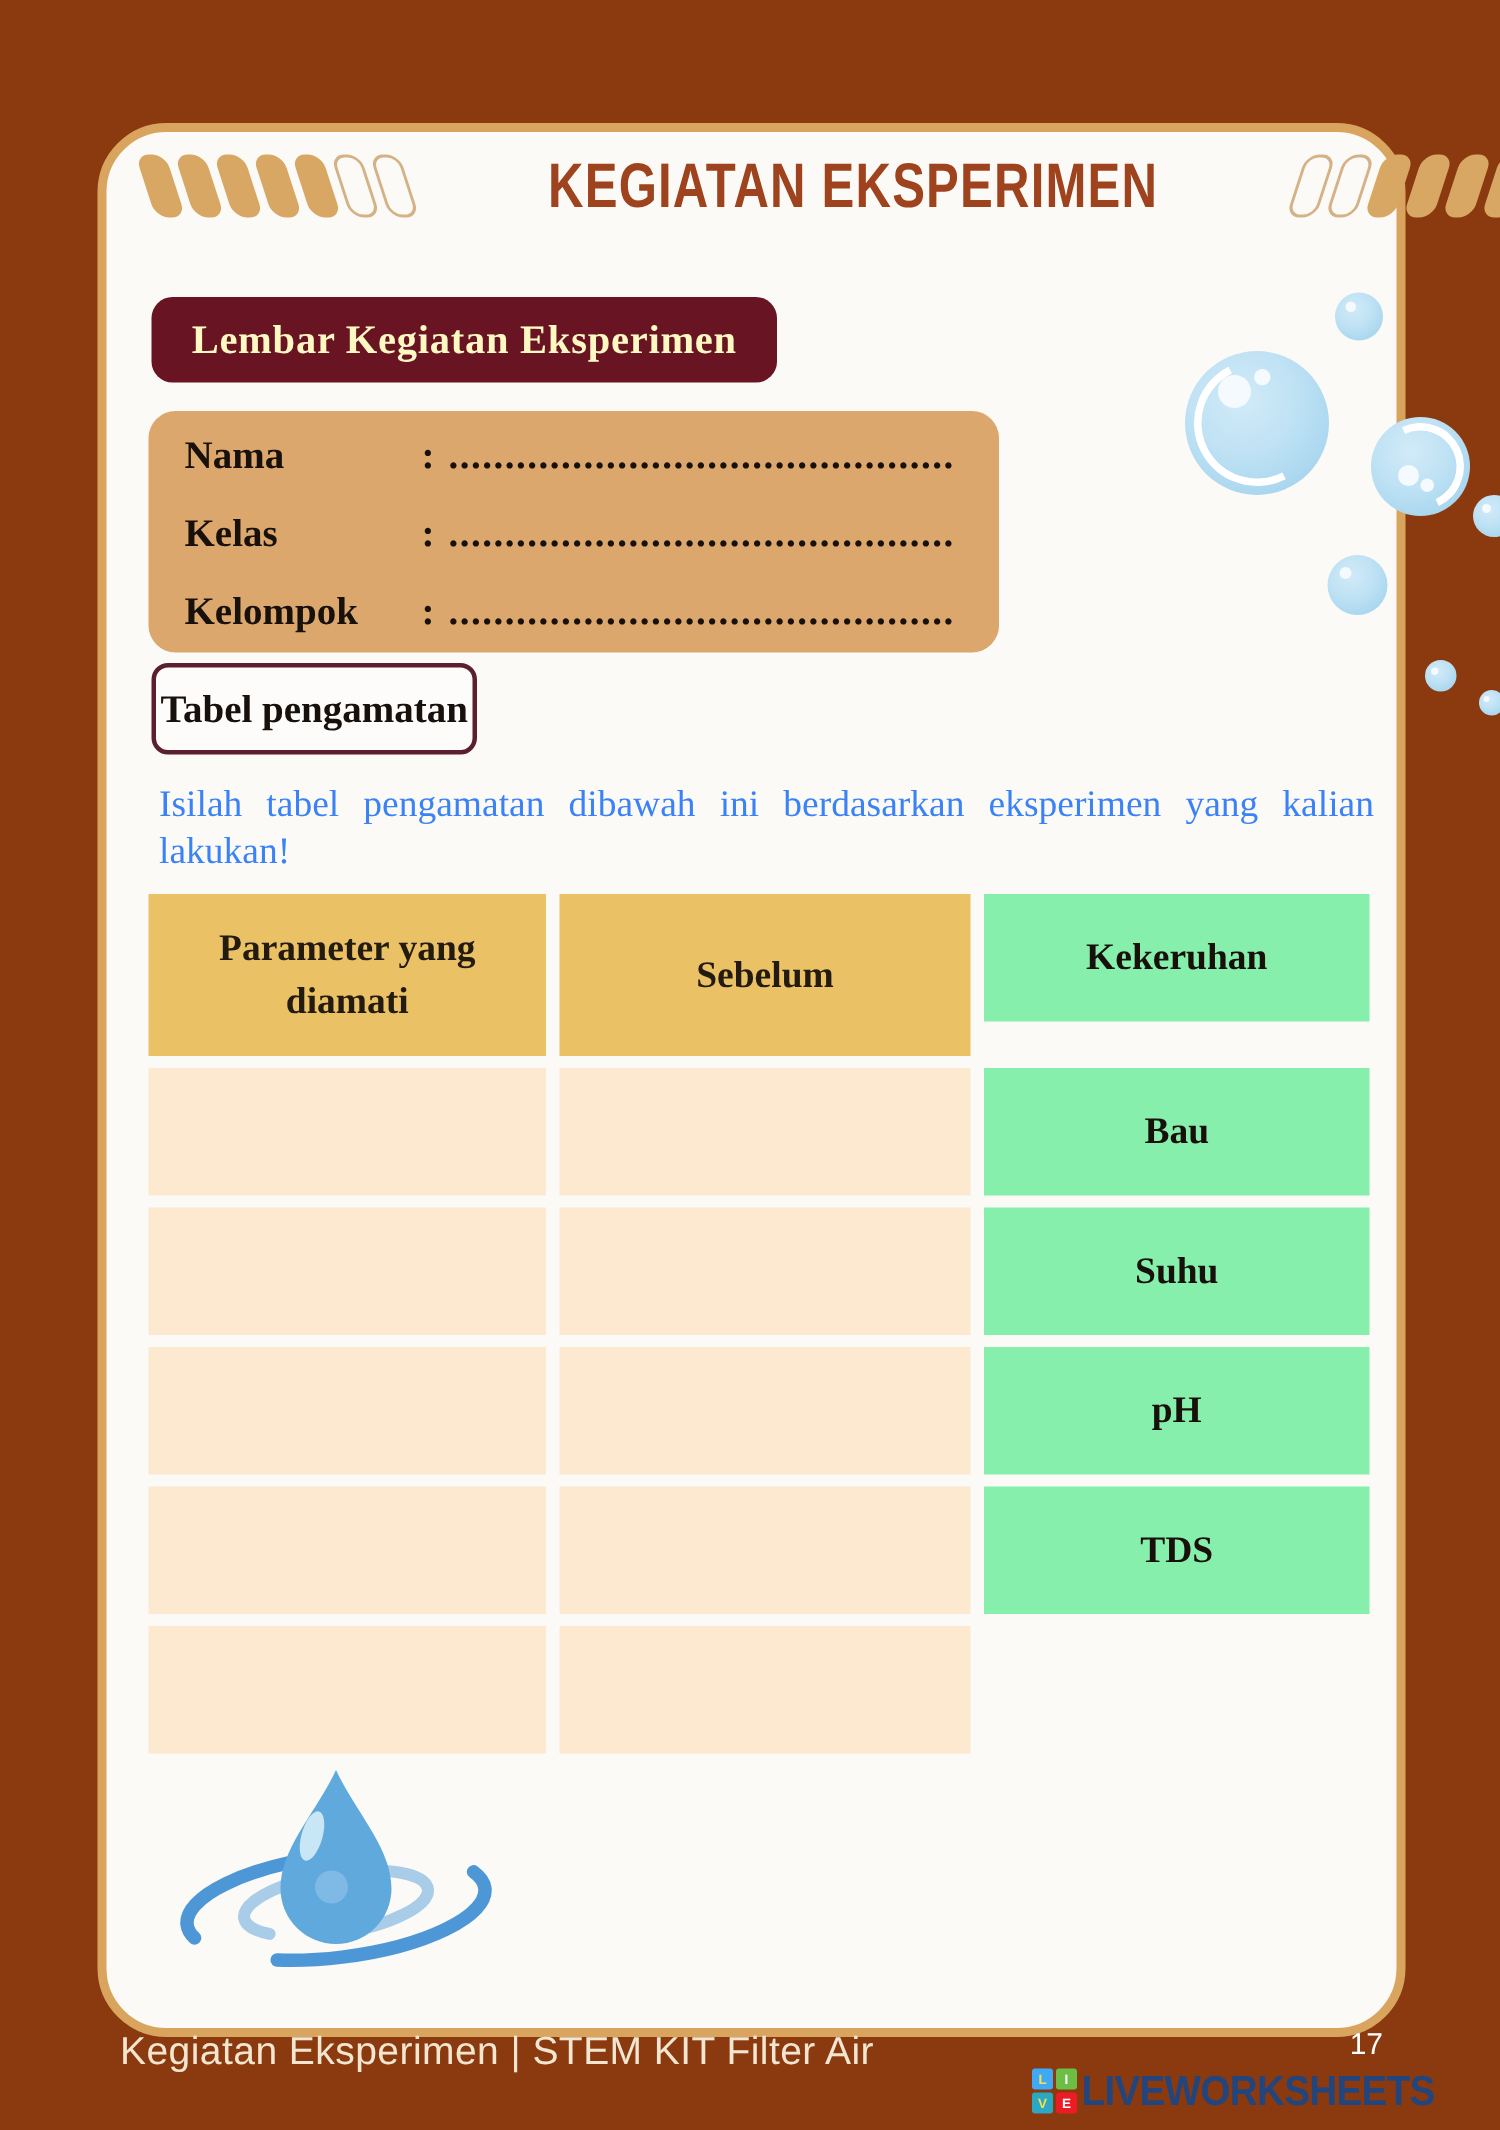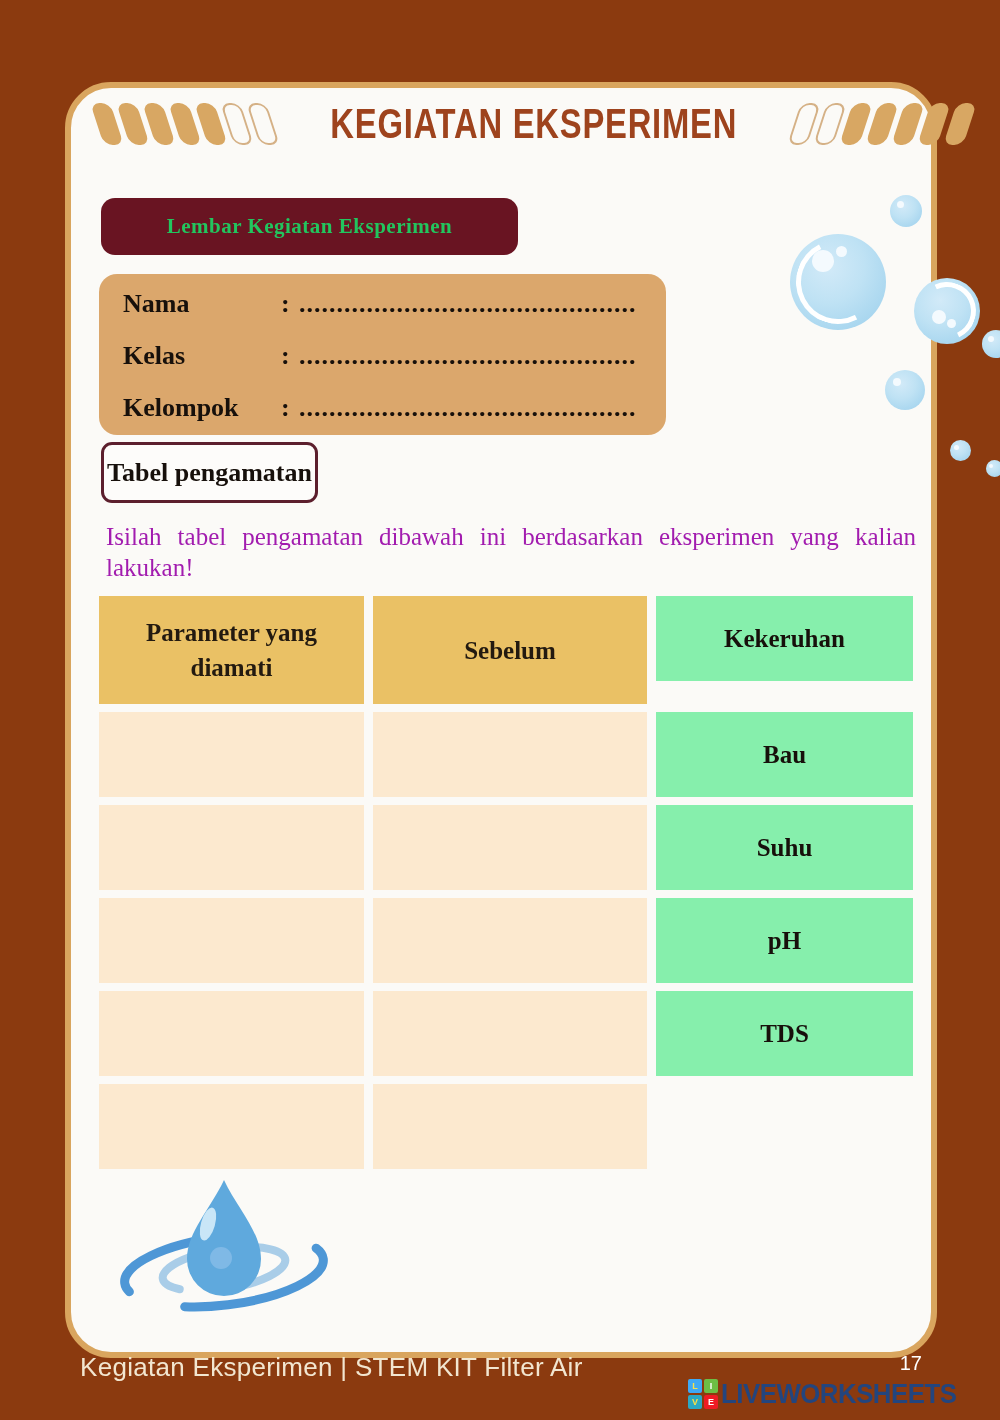--- a/index.html
+++ b/index.html
@@ -15,41 +15,42 @@
   .card {
     position:absolute; left:65px; top:82px; width:872px; height:1276px;
     background:#FBFAF7; border:6px solid #D9A55E; border-radius:46px;
   }
 
   
   .card-header {
     position:absolute; top:12px; left:0; width:100%;
     display:flex; align-items:center; justify-content:space-between;
     padding:0 26px;
+    gap:35px;
   }
   .slash-group { display:flex; gap:6px; }
   .slash { width:20px; height:42px; border-radius:9px; }
   .slash.filled { background:#D8A763; }
   .slash.hollow { border:2px solid #D5B186; background:transparent; }
   .lean-back  { transform:skewX(18deg); }   
   .lean-fwd   { transform:skewX(-18deg); }  
   .page-title {
     font-family:"Liberation Sans", sans-serif; font-weight:800;
     font-size:42px; color:#9E431D; letter-spacing:1px;
     transform:scaleX(.78); white-space:nowrap;
   }
 
   
   .badge {
     position:absolute; left:30px; top:110px; width:417px; height:57px;
     background:#691422; border-radius:14px;
     display:flex; align-items:center; justify-content:center;
   }
   .badge span {
-    color:#22c55e; font-weight:bold; font-size:21px; letter-spacing:.5px;
+    color:#fef9c3; font-weight:bold; font-size:27px; letter-spacing:.5px;
   }
 
   
   .id-box {
     position:absolute; left:28px; top:186px; width:567px; height:161px;
     background:#DBA76C; border-radius:18px; padding:16px 24px 12px 24px;
     display:flex; flex-direction:column; justify-content:space-between;
   }
   .id-row { display:flex; align-items:baseline; font-weight:bold; font-size:26px; color:#17100B; line-height:1.1; }
   .id-label { width:158px; flex:0 0 158px; }
@@ -59,21 +60,21 @@
   
   .section-box {
     position:absolute; left:30px; top:354px; width:217px; height:61px;
     background:#FDFCFA; border:3px solid #5C1F2D; border-radius:11px;
     display:flex; align-items:center; justify-content:center;
   }
   .section-box span { font-weight:bold; font-size:26px; color:#17100B; }
 
   .instruction {
     position:absolute; left:35px; top:434px; width:810px;
-    font-size:25px; color:#a21caf; line-height:1.22;
+    font-size:25px; color:#3b82f6; line-height:1.22;
     text-align:justify;
   }
 
   
   .obs-table {
     position:absolute; left:28px; top:508px; width:814px;
     display:grid; grid-template-columns:265px 274px 257px;
     column-gap:9px; row-gap:8px;
   }
   .th {

